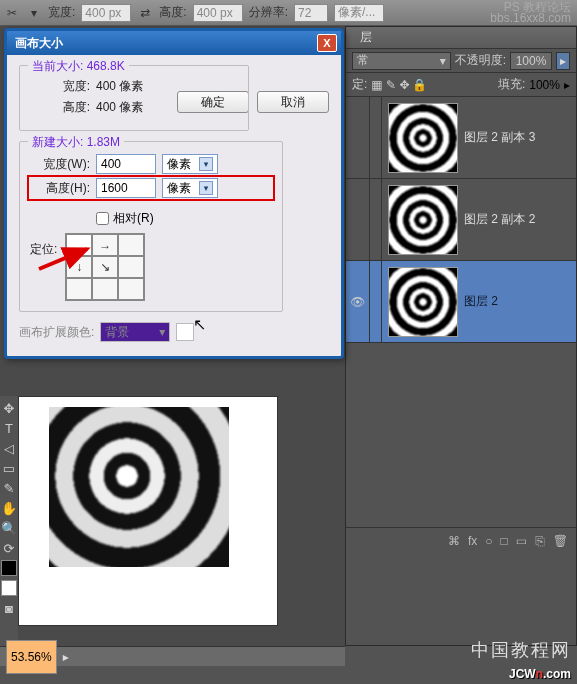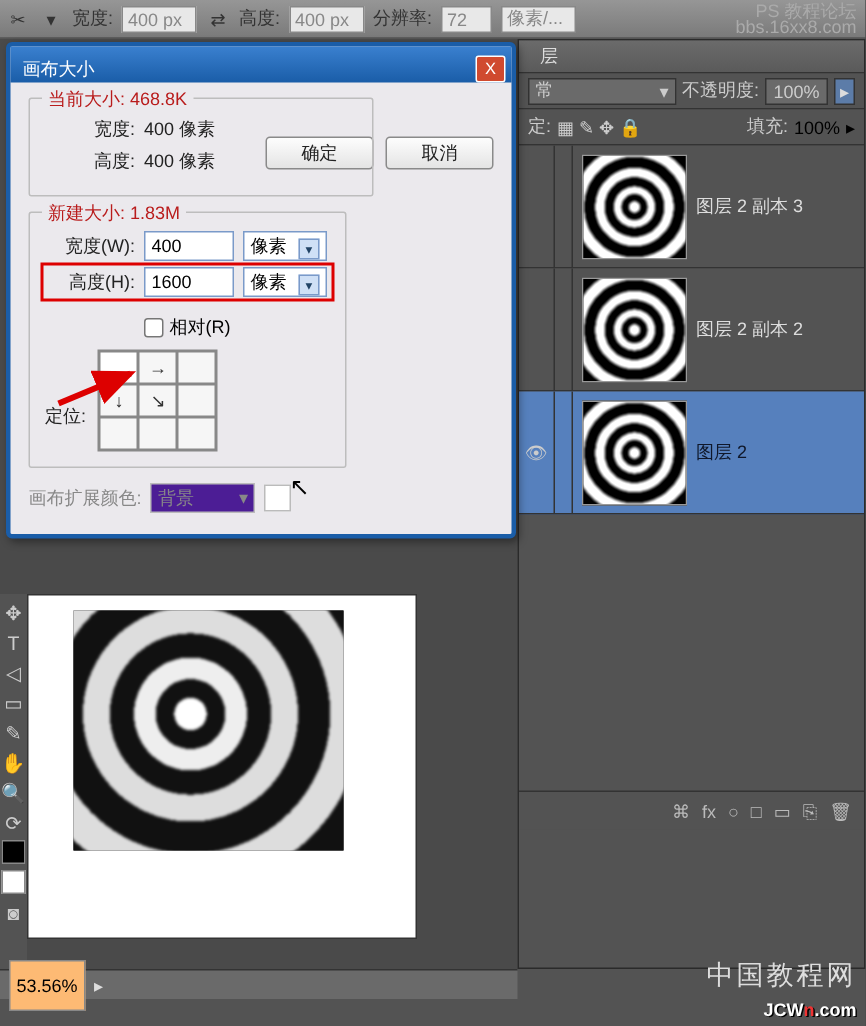--- a/index.html
+++ b/index.html
@@ -38,35 +38,35 @@
  radial-gradient(circle at 45% 45%,#fff 0 6%,#111 6% 13%,#eee 13% 21%,#111 21% 30%,#ddd 30% 40%,#111 40% 52%,#ddd 52% 64%,#111 64% 80%,#ddd 80% 100%);filter:blur(1.2px)}
 .toolbar{position:absolute;left:0;top:370px;width:18px;height:260px;background:#535353;display:flex;flex-direction:column;align-items:center;gap:4px;padding-top:4px}
 .toolbar .t{width:16px;height:16px;color:#ccc;display:flex;align-items:center;justify-content:center;font-size:13px}
 .statusbar{position:absolute;left:0;bottom:18px;height:20px;width:345px;background:#6a6a6a;display:flex;align-items:center;padding:0 6px;border-top:1px solid #333}
 .statusbar .zoom{background:#fdba74;border:1px solid #888;padding:16px 4px;height:16px;display:inline-flex;align-items:center}
 .bottom-wm{position:absolute;right:6px;bottom:2px;color:#fff;font-weight:bold;font-size:16px;text-shadow:1px 1px 0 #000}
 .bottom-wm .r{color:#e33}
 .bottom-wm2{position:absolute;right:6px;bottom:22px;color:#ddd;font-size:18px;letter-spacing:2px}
 
 .dlg{position:absolute;left:4px;top:28px;width:340px;background:#ebe9ed;border:3px solid #1a5da8;border-radius:4px;box-shadow:2px 2px 6px rgba(0,0,0,.4)}
-.dlg-title{height:24px;background:linear-gradient(#3a80cf,#1a5da8);color:#fff;display:flex;align-items:flex-end;justify-content:space-between;padding:0 4px 0 8px;font-weight:normal}
+.dlg-title{height:24px;background:linear-gradient(#3a80cf,#1a5da8);color:#fff;display:flex;align-items:center;justify-content:space-between;padding:0 4px 0 8px;font-weight:bold}
 .dlg-close{width:20px;height:18px;background:#d04a2f;border:1px solid #fff;border-radius:2px;color:#fff;display:flex;align-items:center;justify-content:center;font-size:11px}
 .dlg-body{padding:10px 12px 14px;position:relative}
 .grp{border:1px solid #bdbdbd;border-radius:2px;padding:8px 10px 10px;margin-bottom:10px;position:relative}
-.grp-title{position:absolute;top:-8px;left:8px;background:#ebe9ed;padding:0 4px;color:#b91c1c}
+.grp-title{position:absolute;top:-8px;left:8px;background:#ebe9ed;padding:0 4px;color:#6d28d9}
 .row{display:flex;align-items:center;gap:6px;margin:4px 0}
 .row .k{width:60px;text-align:right;color:#222}
 .row .v{color:#222}
 .row input[type=text]{width:60px;height:20px;border:1px solid #7a9ac9;background:#fff;padding:0 4px}
-.row .unit{width:56px;height:20px;border:1px solid #7a9ac9;background:#fff;display:inline-flex;align-items:flex-end;justify-content:space-between;padding:0 4px}
+.row .unit{width:56px;height:20px;border:1px solid #7a9ac9;background:#fff;display:inline-flex;align-items:center;justify-content:space-between;padding:0 4px}
 .row .unit .dd{width:14px;height:14px;background:#cfe0f6;border:1px solid #7a9ac9;display:inline-flex;align-items:center;justify-content:center;font-size:9px;color:#246}
 .hl{outline:2px solid #d00;outline-offset:1px}
 .chk{display:flex;align-items:center;gap:4px;margin-left:66px;margin-top:12px}
 .anchor-wrap{display:flex;align-items:flex-start;gap:8px;margin-top:6px;position:relative}
-.anchor-lbl{color:#222;margin-top:36px}
+.anchor-lbl{color:#222;margin-top:8px}
 .anchor{display:grid;grid-template-columns:repeat(3,26px);grid-template-rows:repeat(3,22px);border:1px solid #888}
 .anchor .c{border:1px solid #888;background:#f6f6f6;display:flex;align-items:center;justify-content:center;font-size:12px;color:#333}
 .anchor .c.sel{background:#fff}
 .arrow-red{position:absolute;left:30px;top:188px;width:60px;height:30px;pointer-events:none}
 .btns{position:absolute;right:12px;top:36px;display:flex;flex-direction:row;gap:8px}
 .btn{width:72px;height:22px;background:linear-gradient(#fdfdfd,#e4e4e4);border:1px solid #8a8a8a;border-radius:3px;display:flex;align-items:center;justify-content:center;color:#222}
 .ext-row{display:flex;align-items:center;gap:6px;margin-top:4px}
 .ext-row .sel2{width:70px;height:20px;border:1px solid #bbb;background:#4c1d95;display:inline-flex;align-items:center;padding:0 4px;color:#888;justify-content:space-between}
 .ext-row .sw{width:18px;height:18px;border:1px solid #bbb;background:#fff}
 .cursor{position:absolute;left:186px;top:260px;font-size:16px;color:#000}
@@ -184,21 +184,21 @@
       <div class="row">
           <span class="k">宽度:</span>
           <span class="v">400 像素</span>
         </div>
       <div class="row">
           <span class="k">高度:</span>
           <span class="v">400 像素</span>
         </div>
     </div>
 
-    <div class="grp" style="width:212px">
+    <div class="grp" style="width:264px">
       <div class="grp-title">新建大小: 1.83M</div>
       <div class="row">
         <span class="k">宽度(W):</span>
         <input type="text" value="400" style="">
         <span class="unit">
             <span>像素</span>
             <span class="dd">▾</span>
           </span>
       </div>
       <div class="row hl">

